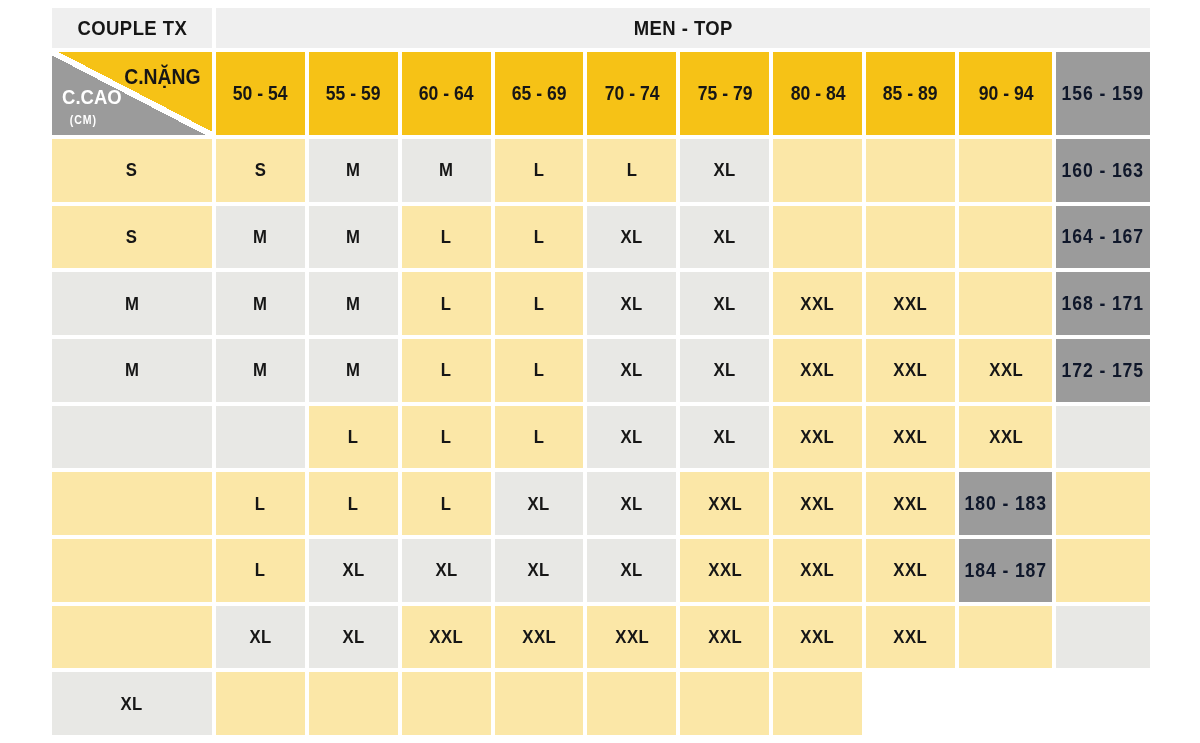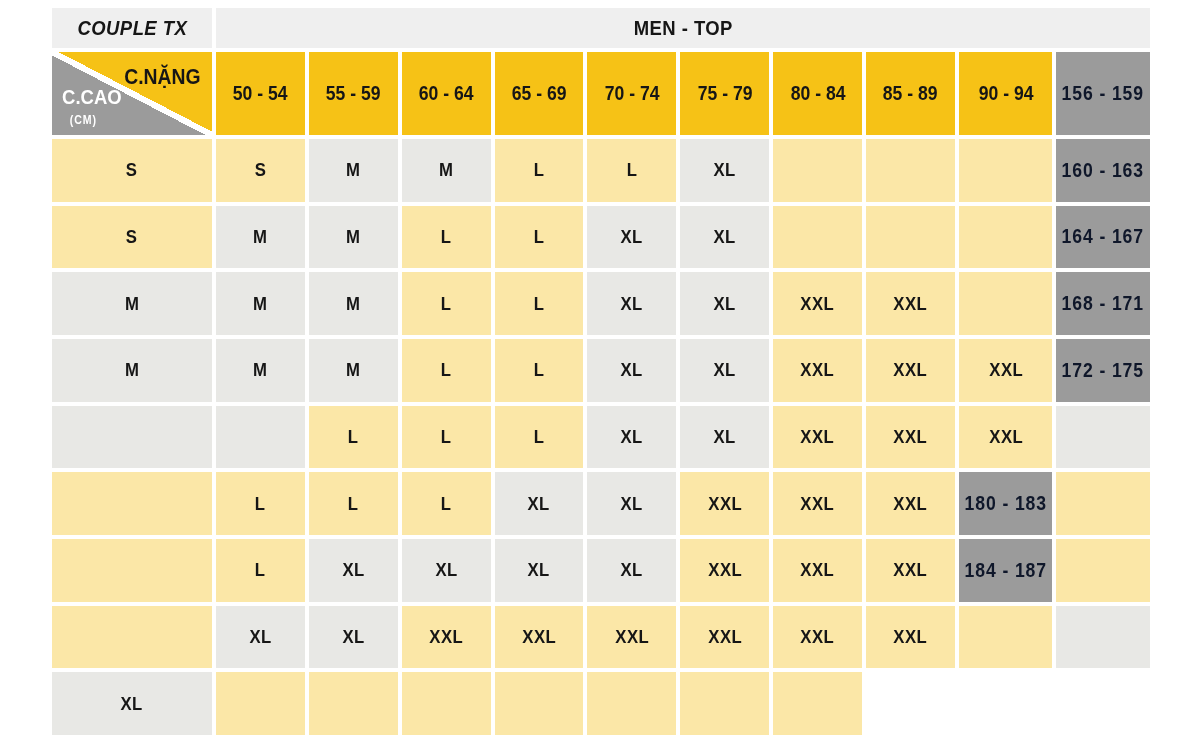--- a/index.html
+++ b/index.html
@@ -12,21 +12,21 @@
     position:absolute; left:52px; top:8px; width:1098px; height:727px;
     display:grid;
     grid-template-columns:160px repeat(10, 1fr);
     grid-template-rows:40px 83px repeat(9, 1fr);
     gap:4px;
     background:#ffffff;
   }
   .cell { display:flex; align-items:center; justify-content:center; font-weight:700; color:var(--text); }
   .t { transform:scaleX(0.88); white-space:nowrap; }
   .band { background:var(--band); font-size:21px; letter-spacing:0.5px; }
-  .couple { grid-column:1; grid-row:1;font-style:italic; }
+  .couple { grid-column:1; grid-row:1; }
   .men { grid-column:2 / -1; grid-row:1; }
   .corner {
     grid-column:1; grid-row:2; position:relative;
     background:linear-gradient(to top right,
       var(--rowhead) calc(50% - 3px),
       #ffffff calc(50% - 3px) calc(50% + 3px),
       var(--gold) calc(50% + 3px));
   }
   .cnang { position:absolute; top:12px; right:6px; font-size:22px; font-weight:700; color:var(--text); }
   .ccao  { position:absolute; left:6px; bottom:26px; font-size:21px; font-weight:700; color:#ffffff; }

